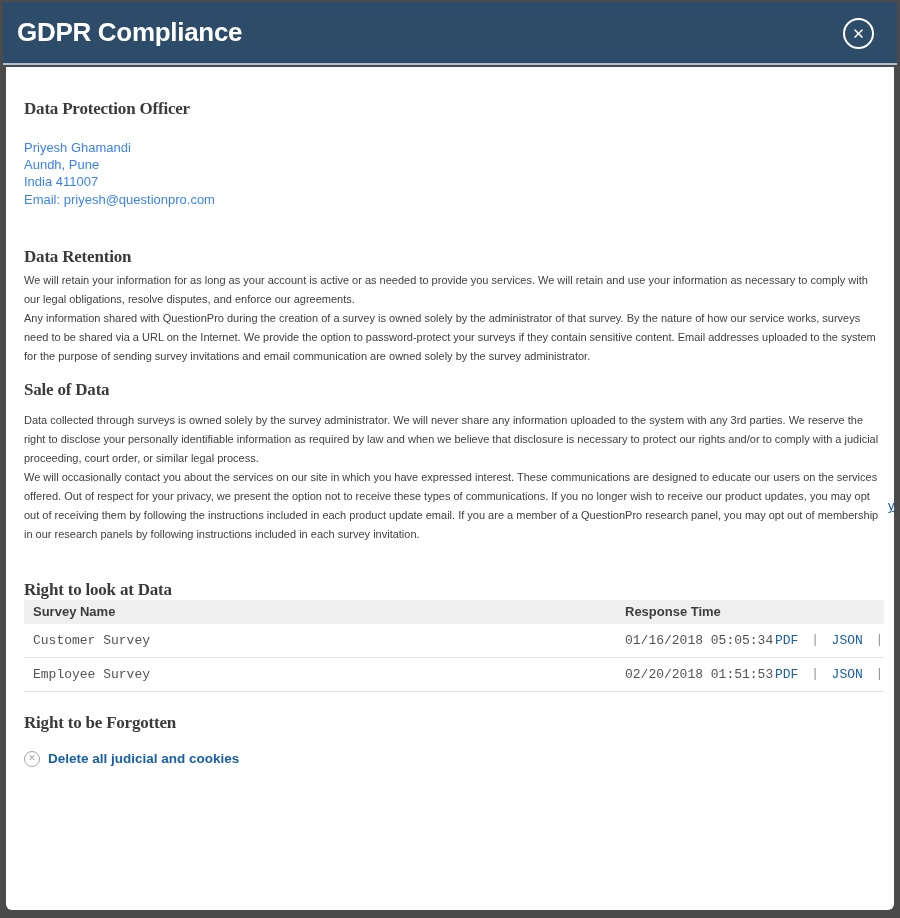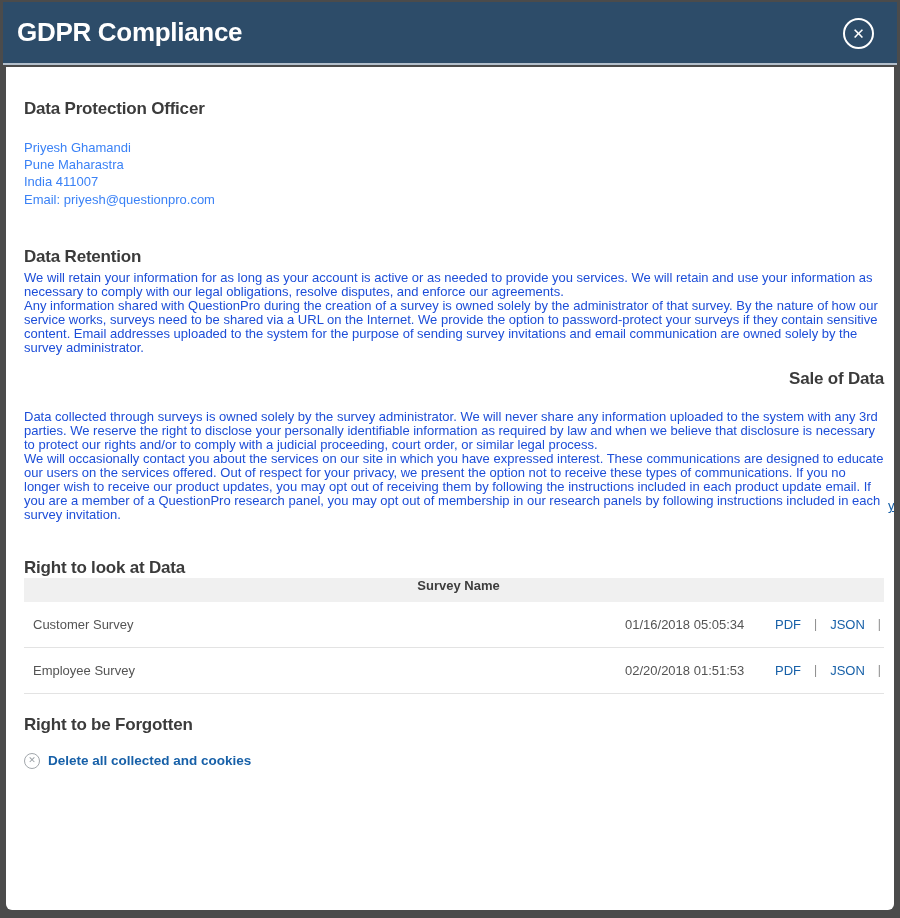--- a/index.html
+++ b/index.html
@@ -35,43 +35,44 @@
   .modal-body {
     position: absolute; top: 67px; left: 6px; right: 6px; bottom: 8px;
     background: #ffffff;
     border-radius: 0 0 6px 6px;
     padding: 31px 10px 0 18px;
     overflow: hidden;
   }
   .section-heading {
     font-size: 17px; font-weight: 700; color: #3b3b3b; letter-spacing: -0.2px;
     line-height: 21px;
+    font-family: Liberation Serif, serif;
   }
   .h-dpo        { margin-bottom: 20px; }
   .h-retention  { margin-top: 38px; margin-bottom: 4px; }
   .h-use        { margin-top: 12px; margin-bottom: 3px; }
-  .h-sale       { margin-top: 13px; margin-bottom: 21px; text-align: right; }
+  .h-sale       { margin-top: 13px; margin-bottom: 11px; }
   .h-contact    { margin-top: 13px; margin-bottom: 3px; }
   .h-look       { margin-top: 35px; }
   .h-forgotten  { margin-top: 20px; margin-bottom: 18px; }
 
   .address-line { font-size: 13px; color: #3b82f6; line-height: 17.2px; }
   .body-text {
-    font-size: 13px; color: #1d4ed8; line-height: 14px;
+    font-size: 11px; color: #404040; line-height: 19px;
     max-width: 860px;
   }
 
   
   .data-table { width: 860px; }
   .t-row { display: flex; align-items: center; }
   .t-head {
     background: #f0f0f0; height: 24px;
-    font-weight: 700; color: #3d3d3d; font-size: 13px; flex-direction: column;
+    font-weight: 700; color: #3d3d3d; font-size: 13px;
   }
-  .t-body-row { height: 46px; border-bottom: 1px solid #e3e3e3; font-size: 13px; color: #545454; }
+  .t-body-row { height: 34px; border-bottom: 1px solid #e3e3e3; font-size: 13px; color: #545454; font-family: Liberation Mono, monospace; }
   .col-name { flex: 0 0 601px; padding-left: 9px; }
   .col-time { flex: 0 0 150px; }
   .col-actions {
     flex: 1; display: flex; align-items: center; justify-content: flex-end;
     padding-right: 24px; gap: 13px;
   }
   a.file-link { color: #1760a8; text-decoration: none; font-size: 13px; font-weight: 400; }
   .pipe { color: #8a8a8a; font-size: 12px; }
   .circle-x {
     width: 15px; height: 15px; border: 1px solid #a2a7ac; border-radius: 50%;
@@ -104,21 +105,21 @@
     <div class="close-btn">
       <span>✕</span>
     </div>
   </div>
 
   <div class="modal-body">
 
     <div class="section-heading h-dpo">Data Protection Officer</div>
     <div>
       <div class="address-line">Priyesh Ghamandi</div>
-      <div class="address-line">Pune Maharastra</div>
+      <div class="address-line">Aundh, Pune</div>
       <div class="address-line">India 411007</div>
       <div class="address-line">Email: priyesh@questionpro.com</div>
     </div>
 
     <div class="section-heading h-retention">Data Retention</div>
     <p class="body-text">We will retain your information for as long as your account is active or as needed to provide you services. We will retain and use your information as necessary to comply with our legal obligations, resolve disputes, and enforce our agreements.</p>
 
     <p class="body-text">Any information shared with QuestionPro during the creation of a survey is owned solely by the administrator of that survey. By the nature of how our service works, surveys need to be shared via a URL on the Internet. We provide the option to password-protect your surveys if they contain sensitive content. Email addresses uploaded to the system for the purpose of sending survey invitations and email communication are owned solely by the survey administrator.</p>
 
     <div class="section-heading h-sale">Sale of Data</div>
@@ -163,19 +164,19 @@
         </div>
       </div>
     </div>
 
     <div class="section-heading h-forgotten">Right to be Forgotten</div>
 
     <div class="delete-row">
       <span class="circle-x">
         <span>✕</span>
       </span>
-      <a class="delete-link" href="#">Delete all collected and cookies</a>
+      <a class="delete-link" href="#">Delete all judicial and cookies</a>
     </div>
 
     <div class="edge-fragment">y</div>
 
   </div>
 </div>
 
 </body></html>

